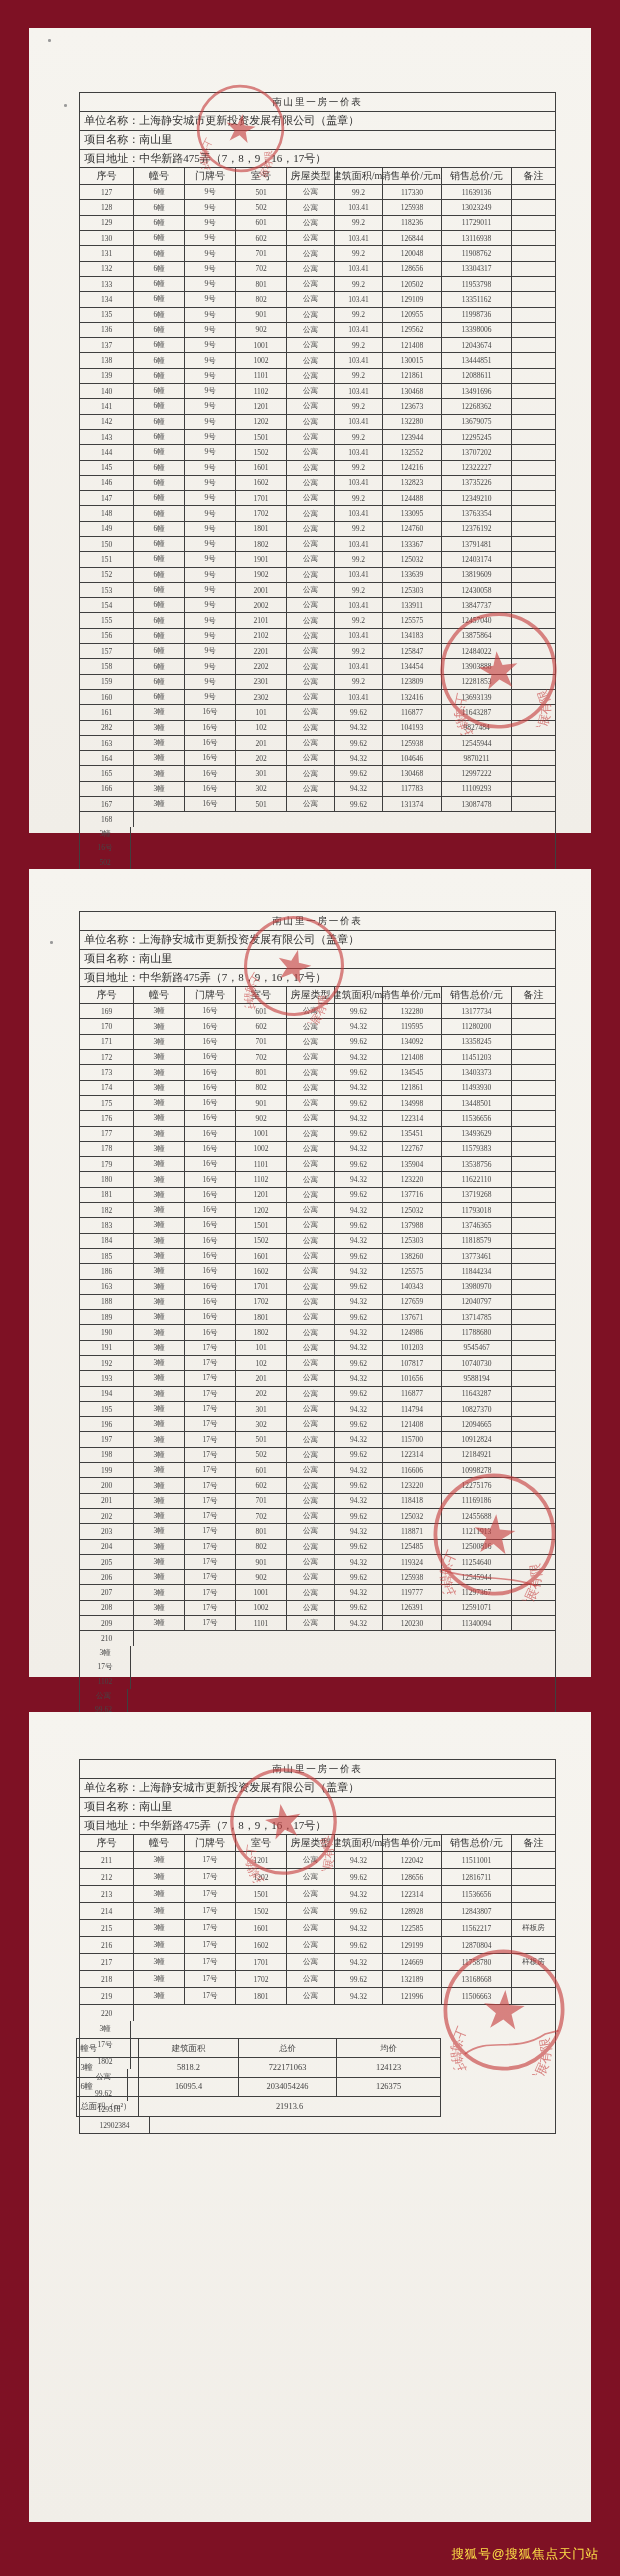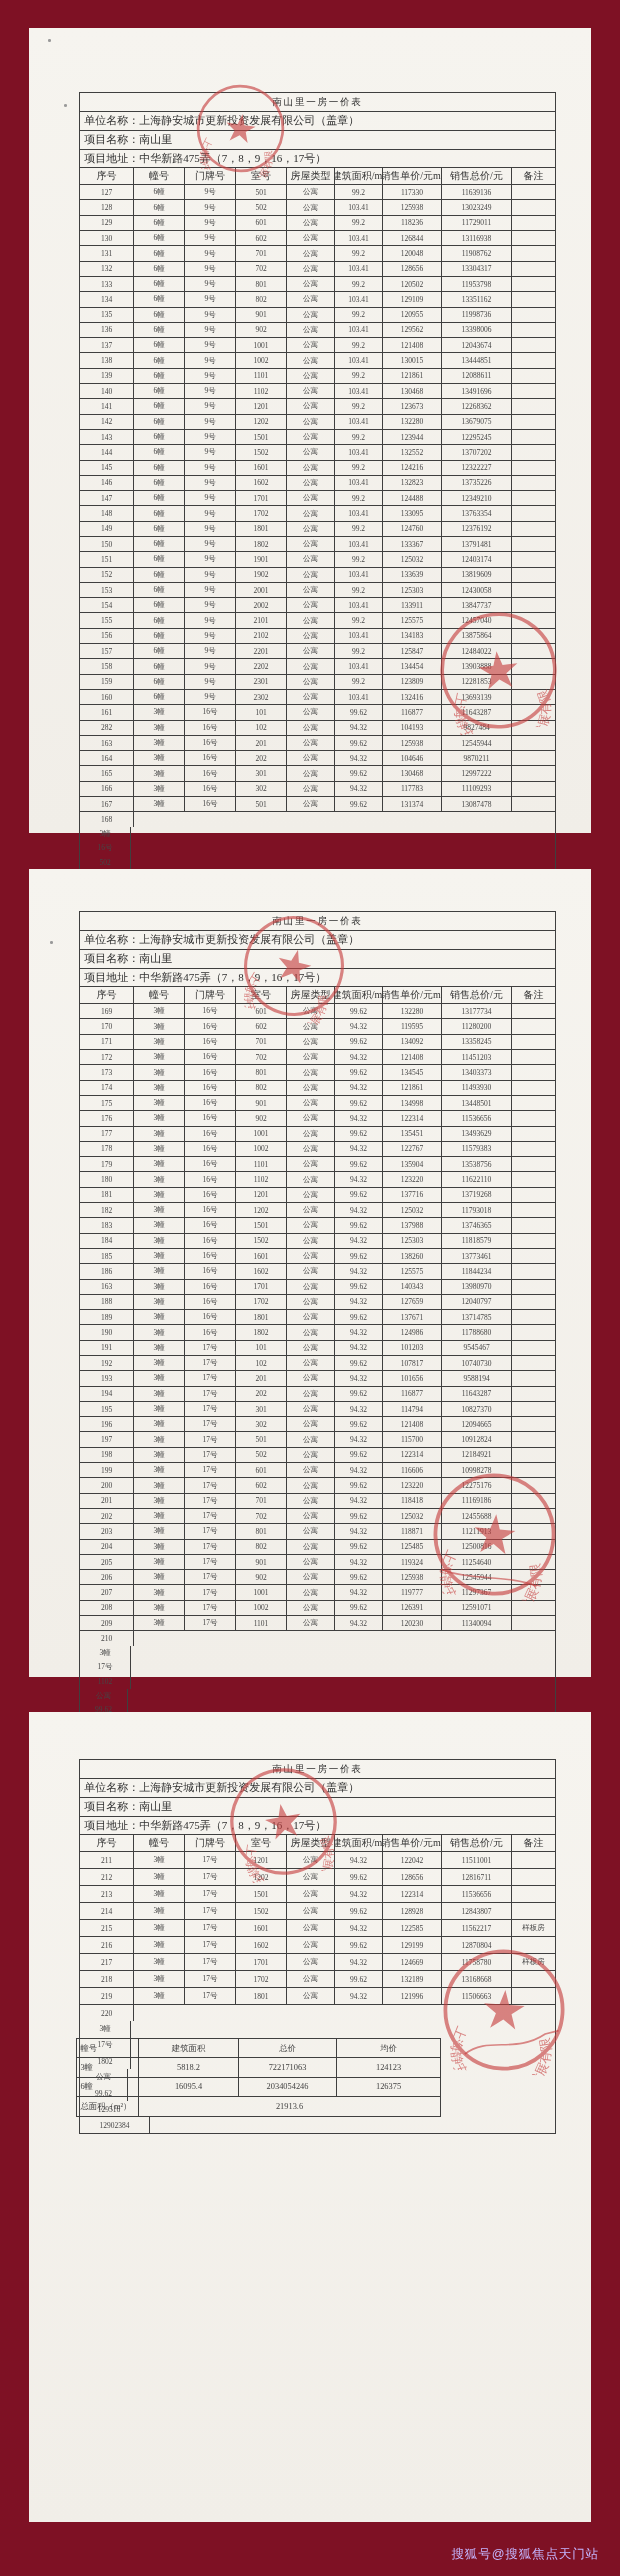--- a/index.html
+++ b/index.html
@@ -49,21 +49,21 @@
 
   .pen{position:absolute;opacity:.6;pointer-events:none;}
   #pen1{left:439px;top:1566px;}
   #pen2{left:463px;top:2029px;}
 
   .speck{position:absolute;background:#9a9a9a;border-radius:50%;}
   #sp1{left:48px;top:39px;width:2.5px;height:2.5px;}
   #sp2{left:64px;top:104px;width:3.4px;height:2.5px;}
   #sp3{left:50px;top:941px;width:2.5px;height:2.5px;}
 
-  .watermark{position:absolute;top:2546px;right:22px;font-size:12.6px;color:#c4b5fd;
+  .watermark{position:absolute;top:2546px;right:22px;font-size:12.6px;color:#fde047;
              font-family:"Liberation Sans","DejaVu Sans",sans-serif;letter-spacing:0.8px;}
 </style>
 </head>
 <body>
 
 <svg width="0" height="0" style="position:absolute" aria-hidden="true">
   <defs>
     <symbol id="seal" viewBox="0 0 200 200">
       <circle cx="100" cy="100" r="93" fill="none" stroke="currentColor" stroke-width="6"></circle>
       <path id="sealArc" d="M30,130 A78,78 0 1 0 170,130" fill="none"></path>

